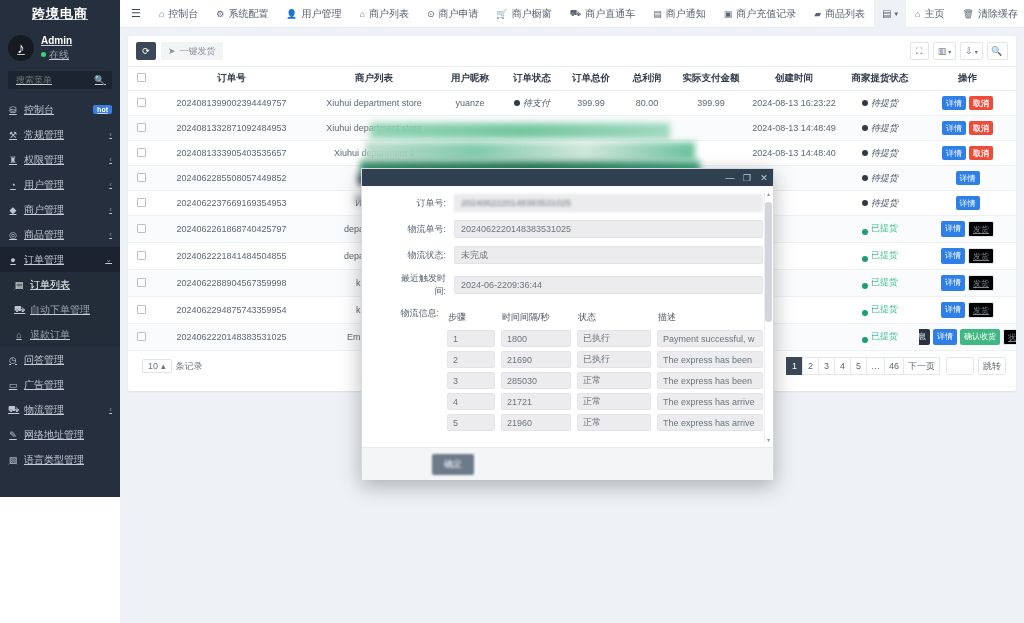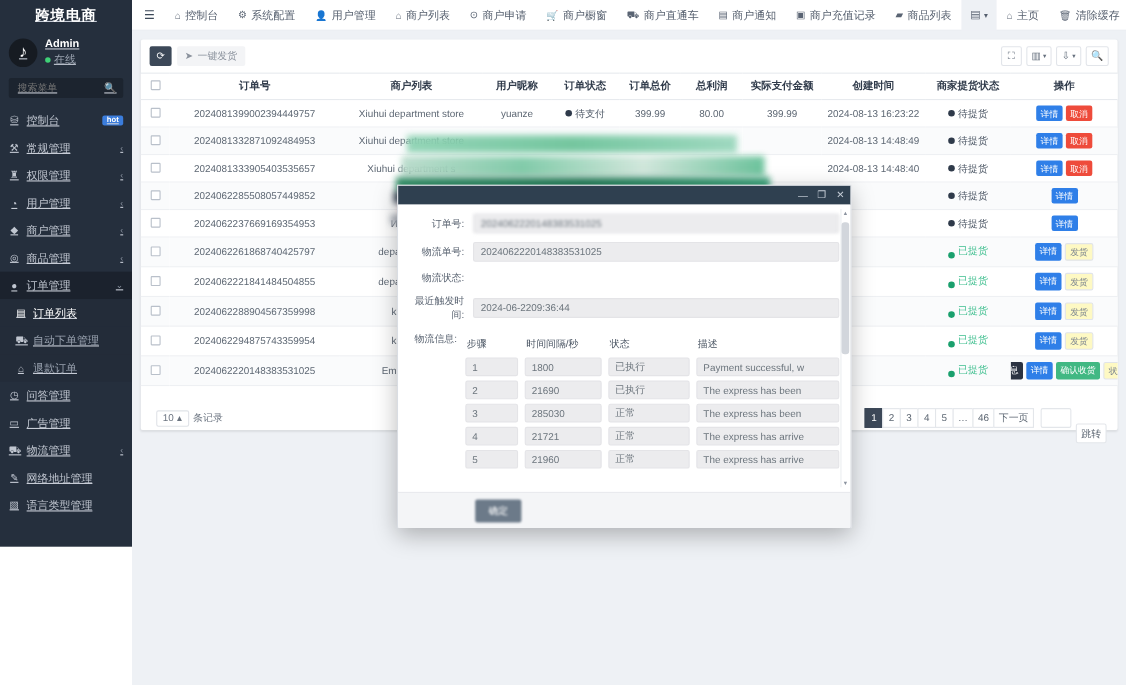--- a/index.html
+++ b/index.html
@@ -101,60 +101,60 @@
     background:#fff; text-align:center; white-space:nowrap;
   }
   table.grid td {
     font-size:9px; color:#5d6773; padding:5px 2px; text-align:center;
     border-bottom:1px solid #eef0f3; white-space:nowrap; overflow:hidden;
   }
   table.grid tr:nth-child(even) td { background:#fafbfc; }
   .cb { width:9px; height:9px; border:1px solid #b9c0ca; border-radius:1px; display:inline-block; background:#fff; cursor:pointer;}
   .st { display:inline-flex; align-items:center; gap:3px; }
   .st .bullet { width:6px; height:6px; border-radius:50%; display:inline-block; }
-  .st.pending .bullet { background:#2f3a4a; } .st.pending { color:#4a5563; }
+  .st.pending .bullet { background:#2f3a4a; } .st.pending { color:#4a5563;font-style:italic; }
   .st.done .bullet { background:#1aa06d; } .st.done { color:#3fbf8f;align-items:flex-end; }
   .ops { display:flex; gap:3px; justify-content:center; }
   .op { font-size:8px; border-radius:2px; padding:1.5px 4px; color:#fff; cursor:pointer; white-space:nowrap;}
   .op.blue { background:#2f7fe8; }
-  .op.red  { background:#ee4b3b; }
-  .op.grey { background:#fef9c3; color:#7b848f; border:1px solid #e1e4e9; }
+  .op.red  { background:#ee4b3b;font-weight:bold; }
+  .op.grey { background:#000000; color:#7b848f; border:1px solid #e1e4e9;text-decoration:underline; }
   .op.dark { background:#2b3342; }
   .op.green{ background:#41b883; }
 
   .pager { display:flex; align-items:center; padding:6px 10px; font-size:9px; color:#6b7480; }
   .pager .sel {
     border:1px solid #e0e3e8; border-radius:2px; padding:1px 5px; margin:0 4px; background:#fff;
     display:inline-flex; gap:3px; align-items:center; cursor:pointer;
   }
   .pages { margin-left:auto; display:flex; align-items:center; gap:0; }
   .pg {
     min-width:17px; height:18px; border:1px solid #e3e6ea; margin-left:-1px; background:#fff;
     display:flex; align-items:center; justify-content:center; font-size:9px; color:#5d6773; cursor:pointer;
     padding:0 4px;
   }
   .pg.act { background:#3c4858; color:#fff; border-color:#3c4858; }
   .pg.jumpbox { width:28px; margin-left:6px; border-radius:2px;}
-  .pg.jumpbtn { margin-left:4px; border-radius:2px;margin-top:28px;}
+  .pg.jumpbtn { margin-left:4px; border-radius:2px;}
 
   
   .blurband { position:absolute; filter:blur(3px); opacity:.95; pointer-events:none; }
 
   
   .modal {
     position:absolute; left:361px; top:168px; width:413px; height:312px;
     background:#fff; box-shadow:0 6px 20px rgba(0,0,0,.28); border:1px solid #d6dae0;
   }
   .modal-title {
     height:17px; background:#2f4050; display:flex; align-items:center; justify-content:flex-end;
     padding-right:4px; gap:7px; color:#c4ccd6; font-size:9px;
   }
   .wc { cursor:pointer; width:10px; text-align:center; }
   .modal-body { height:261px; overflow:hidden; position:relative; padding:8px 10px 0 10px; background:#fff;}
-  .frow { display:flex; align-items:center; margin-bottom:8px; }
+  .frow { display:flex; align-items:center; margin-bottom:8px;margin-left:24px; }
   .flabel { width:58px; text-align:right; font-size:9px; color:#5a6472; padding-right:8px; }
   .finput {
     flex:1; height:18px; background:#ececee; border:1px solid #e4e4e7; border-radius:2px;
     font-size:9px; color:#6c757d; display:flex; align-items:center; padding:0 6px;
     white-space:nowrap; overflow:hidden;
   }
   .ltable { width:100%; border-collapse:separate; border-spacing:0 4px; }
   .ltable th { font-size:9px; color:#4a5563; font-weight:normal; text-align:left; padding-bottom:2px;}
   .ltable td { padding:0; }
   .lcell {
@@ -616,20 +616,21 @@
           <div class="frow">
             <div class="flabel">订单号:</div>
             <div class="finput" style="filter:blur(1.4px)">2024062220148383531025</div>
           </div>
           <div class="frow">
             <div class="flabel">物流单号:</div>
             <div class="finput">2024062220148383531025</div>
           </div>
           <div class="frow">
             <div class="flabel">物流状态:</div>
+            <div class="finput">未完成</div>
           </div>
           <div class="frow">
             <div class="flabel">最近触发时间:</div>
             <div class="finput">2024-06-2209:36:44</div>
           </div>
         </div>
 
       <div class="frow" style="align-items:flex-start;">
         <div class="flabel" style="padding-top:1px;">物流信息:</div>
         <table class="ltable">

